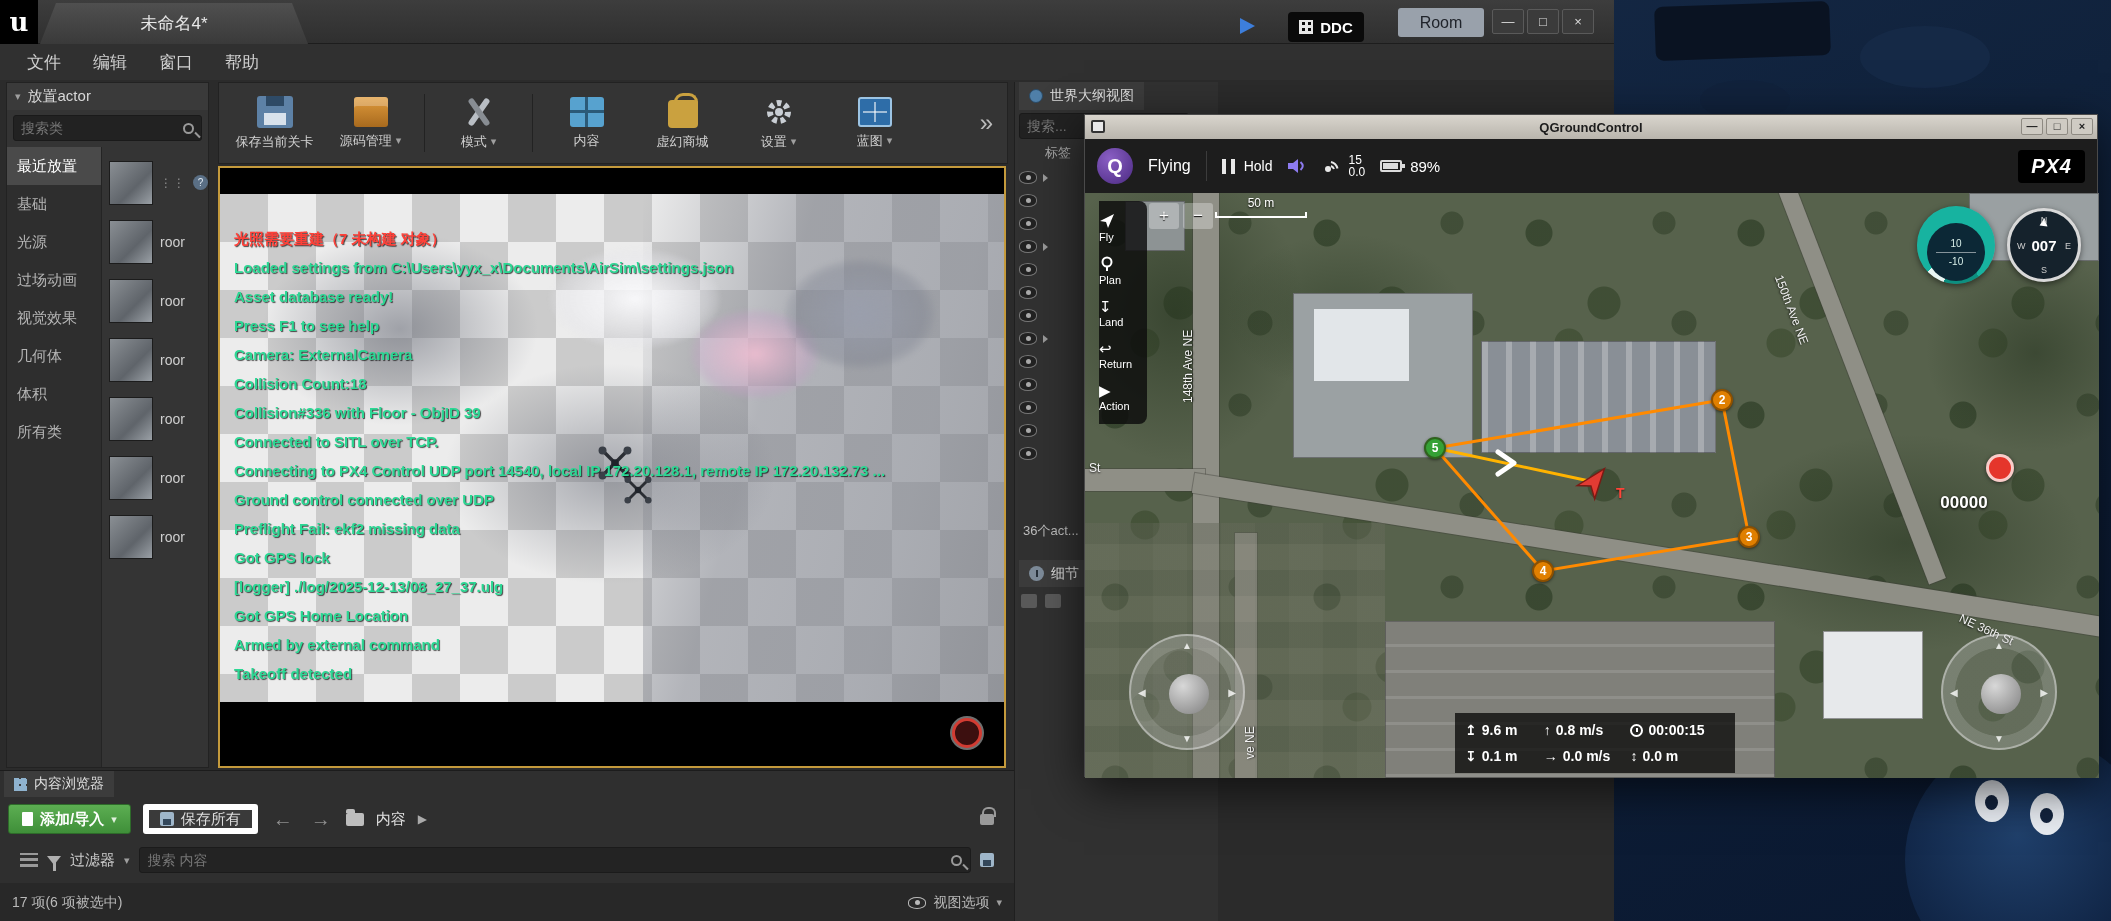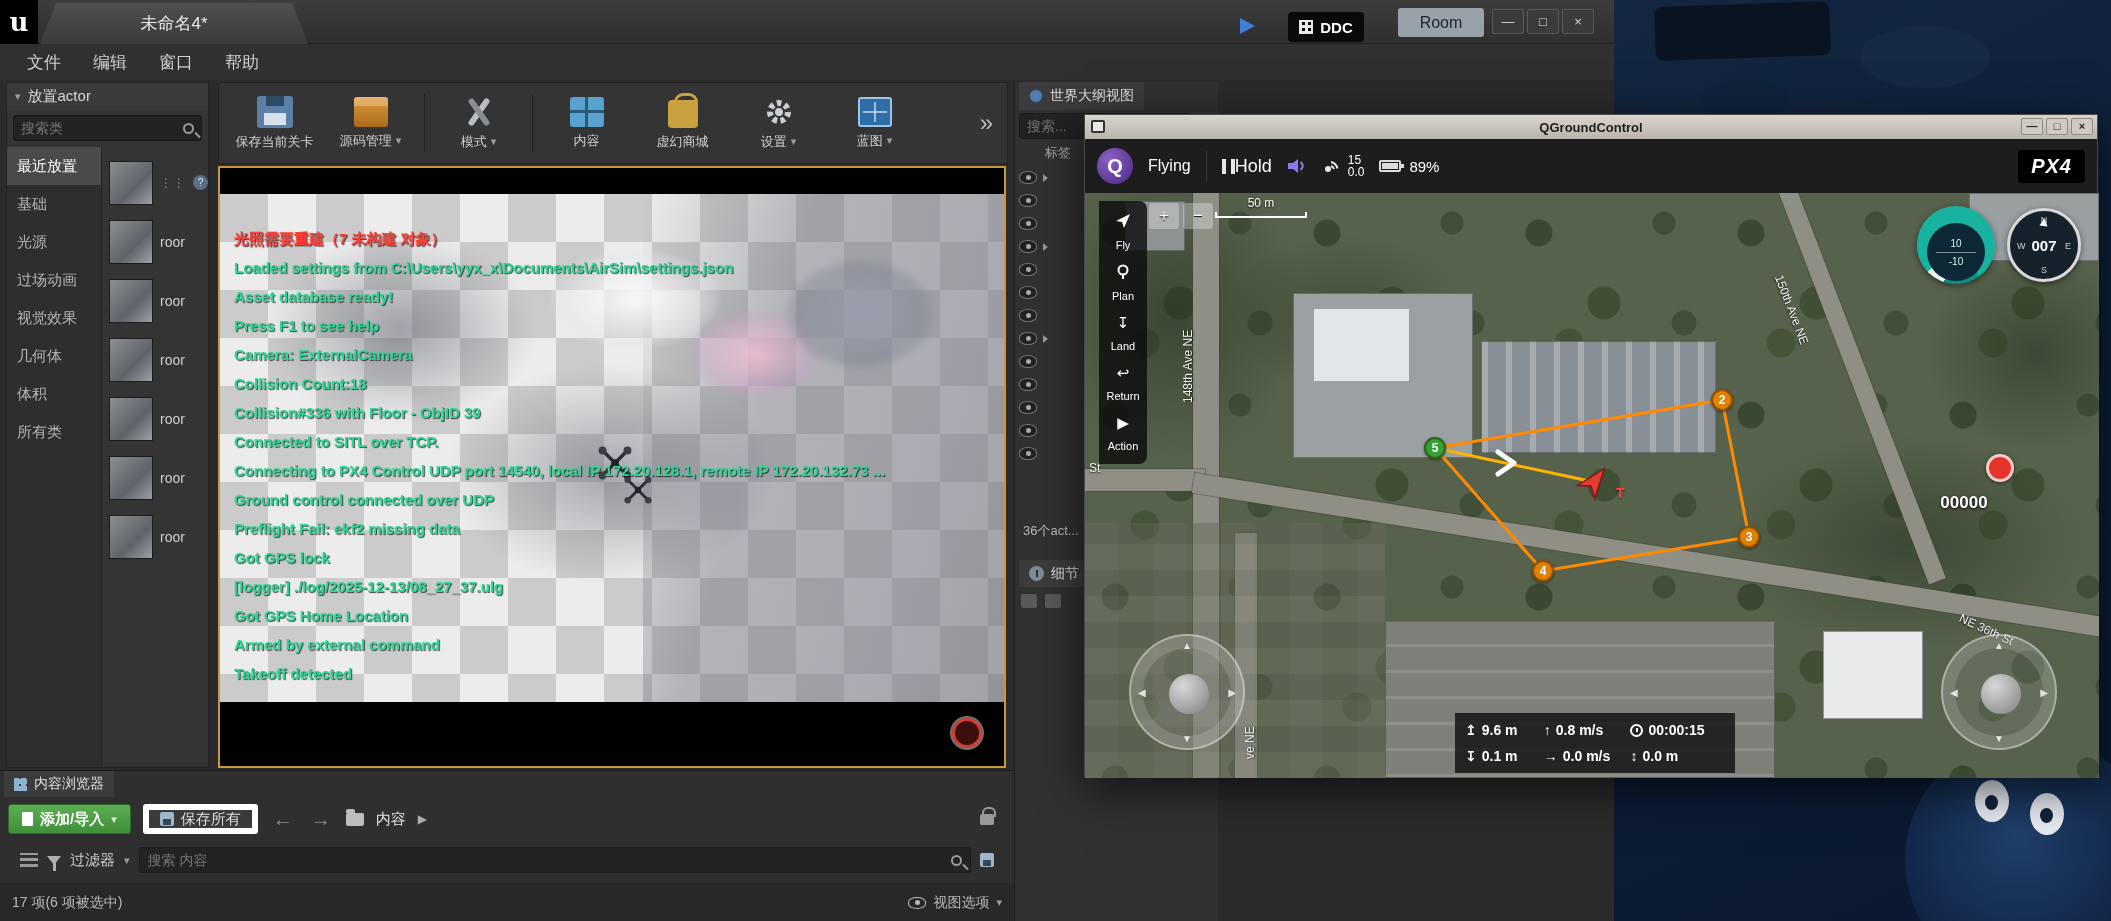--- a/index.html
+++ b/index.html
@@ -124,40 +124,40 @@
 
 .qgc{position:absolute;left:1084px;top:114px;width:1014px;height:663px;border:1px solid #4a4a4a;box-shadow:0 12px 44px rgba(0,0,0,.65);background:#1f1f1f}
 .qgc-title{position:absolute;left:0;top:0;width:100%;height:24px;background:linear-gradient(#d9d5cd,#b9b5ad);display:flex;align-items:center;justify-content:center;color:#1c1c1c;font-size:13px;font-weight:bold}
 .qgc-appicon{position:absolute;left:6px;top:5px;width:14px;height:13px;background:#e8e8e8;border:2px solid #333;border-radius:2px}
 .qgc-btns{position:absolute;right:4px;top:3px;display:flex;gap:3px}
 .qgc-btn{width:22px;height:17px;background:#cfcbc3;border:1px solid #8e8a82;font-size:11px;line-height:14px;text-align:center;color:#222;border-radius:2px}
 .qgc-toolbar{position:absolute;left:0;top:24px;width:100%;height:54px;background:#1d1d1d;display:flex;align-items:center;padding:0 12px;gap:15px;color:#fff}
 .qlogo{width:36px;height:36px;border-radius:50%;background:radial-gradient(circle at 35% 30%,#8a5fc4,#4b2a82);display:flex;align-items:center;justify-content:center;color:#fff;font-weight:bold;font-size:20px}
 .mode-label{font-size:16px}
 .vsep{width:1px;height:30px;background:#3c3c3c}
-.hold{display:flex;align-items:center;font-size:18px}
+.hold{display:flex;align-items:center;gap:9px;font-size:14px}
 .pause-ic{width:13px;height:15px;border-left:4px solid #e8e8e8;border-right:4px solid #e8e8e8}
 .gps{display:flex;align-items:center;gap:6px}
 .gps-nums{display:flex;flex-direction:column;line-height:12px;font-size:12px}
 .batt{width:22px;height:12px;border:2px solid #dcdcdc;border-radius:2px;position:relative;margin-right:2px}
 .batt::before{content:"";position:absolute;right:-5px;top:2px;width:3px;height:4px;background:#dcdcdc}
 .batt::after{content:"";position:absolute;left:1px;top:1px;bottom:1px;width:85%;background:#dcdcdc}
 .batt-label{font-size:15px}
 .px4{margin-left:auto;background:#000;border-radius:4px;padding:5px 13px;color:#fff;font-style:italic;font-weight:bold;font-size:20px;letter-spacing:1px}
 .qgc-map{position:absolute;left:0;top:78px;width:1014px;height:585px;overflow:hidden;background:#57624c}
 .trees{position:absolute;inset:0;background-image:radial-gradient(circle at 30px 40px,rgba(40,56,32,.7) 0 13px,transparent 14px),radial-gradient(circle at 95px 110px,rgba(46,62,36,.65) 0 16px,transparent 17px),radial-gradient(circle at 155px 30px,rgba(40,56,32,.55) 0 11px,transparent 12px),radial-gradient(circle at 60px 150px,rgba(52,68,40,.6) 0 14px,transparent 15px),radial-gradient(circle at 175px 130px,rgba(40,56,32,.55) 0 12px,transparent 13px);background-size:212px 182px;opacity:.85}
 .patch{position:absolute;border-radius:50%}
 .road{position:absolute;background:#8f8f86;box-shadow:0 0 0 1px rgba(60,60,55,.4)}
 .bld{position:absolute;border:1px solid rgba(60,60,60,.5)}
 .street{position:absolute;color:#f2f2f2;font-size:12px;text-shadow:0 1px 2px rgba(0,0,0,.85);white-space:nowrap}
 .zoomb{position:absolute;width:30px;height:26px;background:rgba(255,255,255,.3);color:#fff;font-size:17px;text-align:center;line-height:26px;border-radius:3px;text-shadow:0 1px 1px #000}
 .scale{position:absolute;left:130px;top:3px;width:92px;text-align:center;color:#fff;font-size:12px;text-shadow:0 1px 2px #000}
 .scale-line{height:6px;border:2px solid #fff;border-top:0;margin-top:2px}
 .flybar{position:absolute;left:14px;top:8px;width:48px;background:rgba(12,12,12,.82);border-radius:0 8px 8px 0;padding:6px 0;display:flex;flex-direction:column;align-items:center;gap:1px;z-index:8}
-.flyitem{display:flex;flex-direction:column;align-items:center;gap:10px;padding:6px 0;color:#fff;font-size:11px;width:100%}
+.flyitem{display:flex;flex-direction:column;align-items:flex-start;gap:2px;padding:6px 0;color:#fff;font-size:11px;width:100%}
 .flyglyph{font-size:15px;line-height:15px;color:#fff}
 .mission-svg{position:absolute;inset:0;pointer-events:none;z-index:5}
 .wp{position:absolute;width:22px;height:22px;border-radius:50%;color:#fff;font-size:12px;font-weight:bold;display:flex;align-items:center;justify-content:center;border:2px solid rgba(40,25,0,.45);box-shadow:0 1px 3px rgba(0,0,0,.5);z-index:6}
 .wp-o{background:#e07f00}.wp-g{background:#35a135}
 .vehicle{position:absolute;left:489px;top:269px;width:40px;height:40px;z-index:6}
 .vehicle-label{position:absolute;left:531px;top:292px;color:#ff4438;font-weight:bold;font-size:14px;text-shadow:0 1px 2px rgba(0,0,0,.6);z-index:6}
 .gauge{position:absolute;left:832px;top:13px;width:78px;height:78px;border-radius:50%;background:conic-gradient(#17b3a0 0 40%,#0d8f80 40% 55%,#e9f6f4 55% 63%,#17b3a0 63% 100%);box-shadow:0 2px 6px rgba(0,0,0,.5);z-index:7}
 .gauge-inner{position:absolute;left:10px;top:17px;width:58px;height:58px;border-radius:50%;background:#0c2836;color:#d8efe9;display:flex;flex-direction:column;align-items:center;justify-content:center;font-size:10px;gap:3px}
 .gauge-mid{width:70%;height:1px;background:rgba(255,255,255,.5)}
 .compass{position:absolute;left:922px;top:15px;width:74px;height:74px;border-radius:50%;background:#15222c;border:3px solid #d9d9d9;box-shadow:0 2px 6px rgba(0,0,0,.5);color:#fff;z-index:7}

